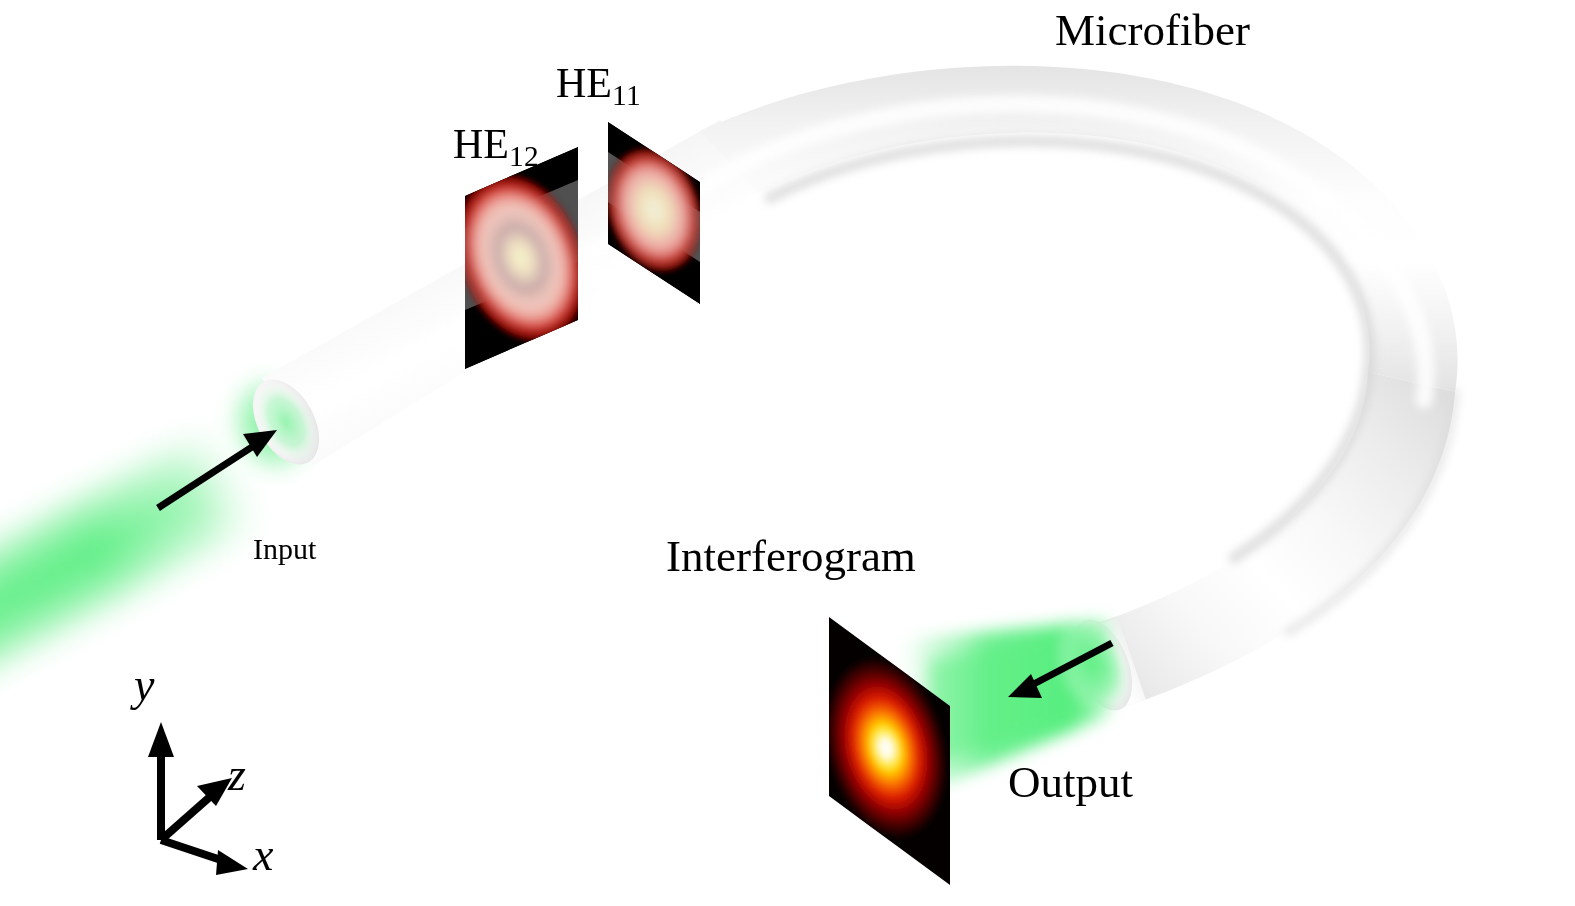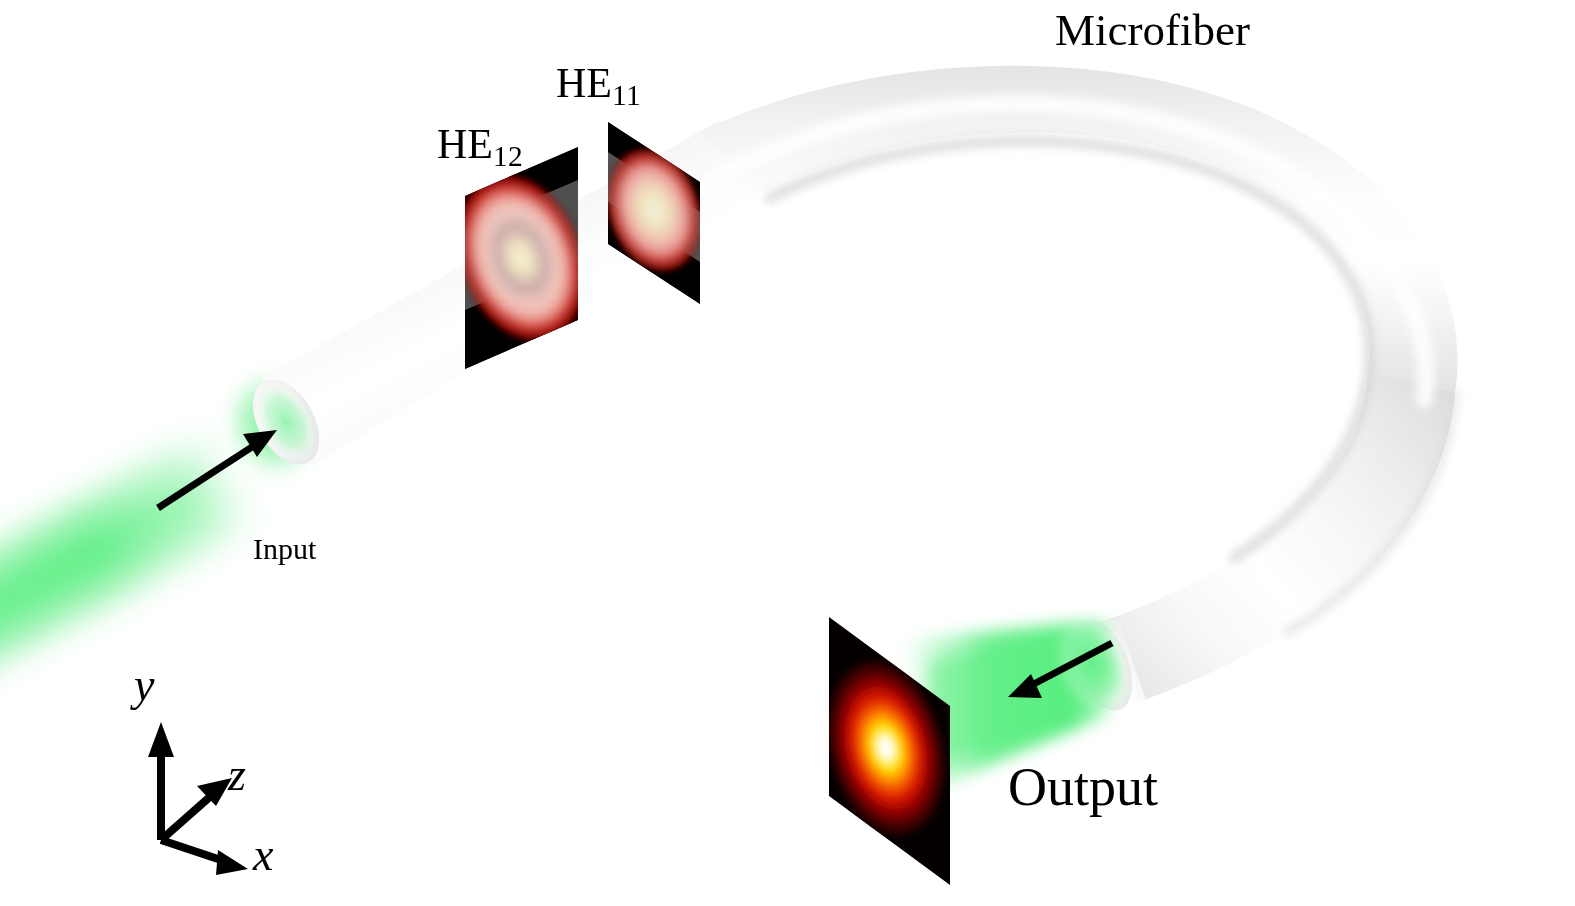--- a/index.html
+++ b/index.html
@@ -26,24 +26,24 @@
     position: absolute;
     color: #000000;
     font-family: "Liberation Serif", "DejaVu Serif", serif;
     font-weight: 400;
     white-space: nowrap;
     line-height: 1;
     user-select: none;
   }
   .lbl-microfiber { left: 1055px; top: 8px;  font-size: 45px; }
   .lbl-he11       { left: 556px;  top: 62px; font-size: 42px; }
-  .lbl-he12       { left: 437px;  top: 123px;font-size: 42px; }
+  .lbl-he12       { left: 453px;  top: 123px;font-size: 42px; }
   .lbl-input      { left: 253px;  top: 534px;font-size: 30px; }
   .lbl-interf     { left: 666px;  top: 534px;font-size: 45px; }
-  .lbl-output     { left: 1008px; top: 760px;font-size: 54px; }
+  .lbl-output     { left: 1008px; top: 760px;font-size: 45px; }
   .sub {
     font-size: 0.70em;
     vertical-align: -0.28em;
     letter-spacing: 0.01em;
   }
   .axis-letter {
     position: absolute;
     color: #000000;
     font-family: "Liberation Serif", "DejaVu Serif", serif;
     font-style: italic;
@@ -340,20 +340,21 @@
   <div class="fig-label lbl-he11">
     <span>HE</span><span class="sub">11</span>
   </div>
 
   <div class="fig-label lbl-he12">
     <span>HE</span><span class="sub">12</span>
   </div>
 
   <div class="fig-label lbl-input">Input</div>
 
+  <div class="fig-label lbl-interf">Interferogram</div>
 
   <div class="fig-label lbl-output">Output</div>
 
   <div class="axis-letter axis-y">y</div>
   <div class="axis-letter axis-z">z</div>
   <div class="axis-letter axis-x">x</div>
 
 </div>
 
 </body></html>

